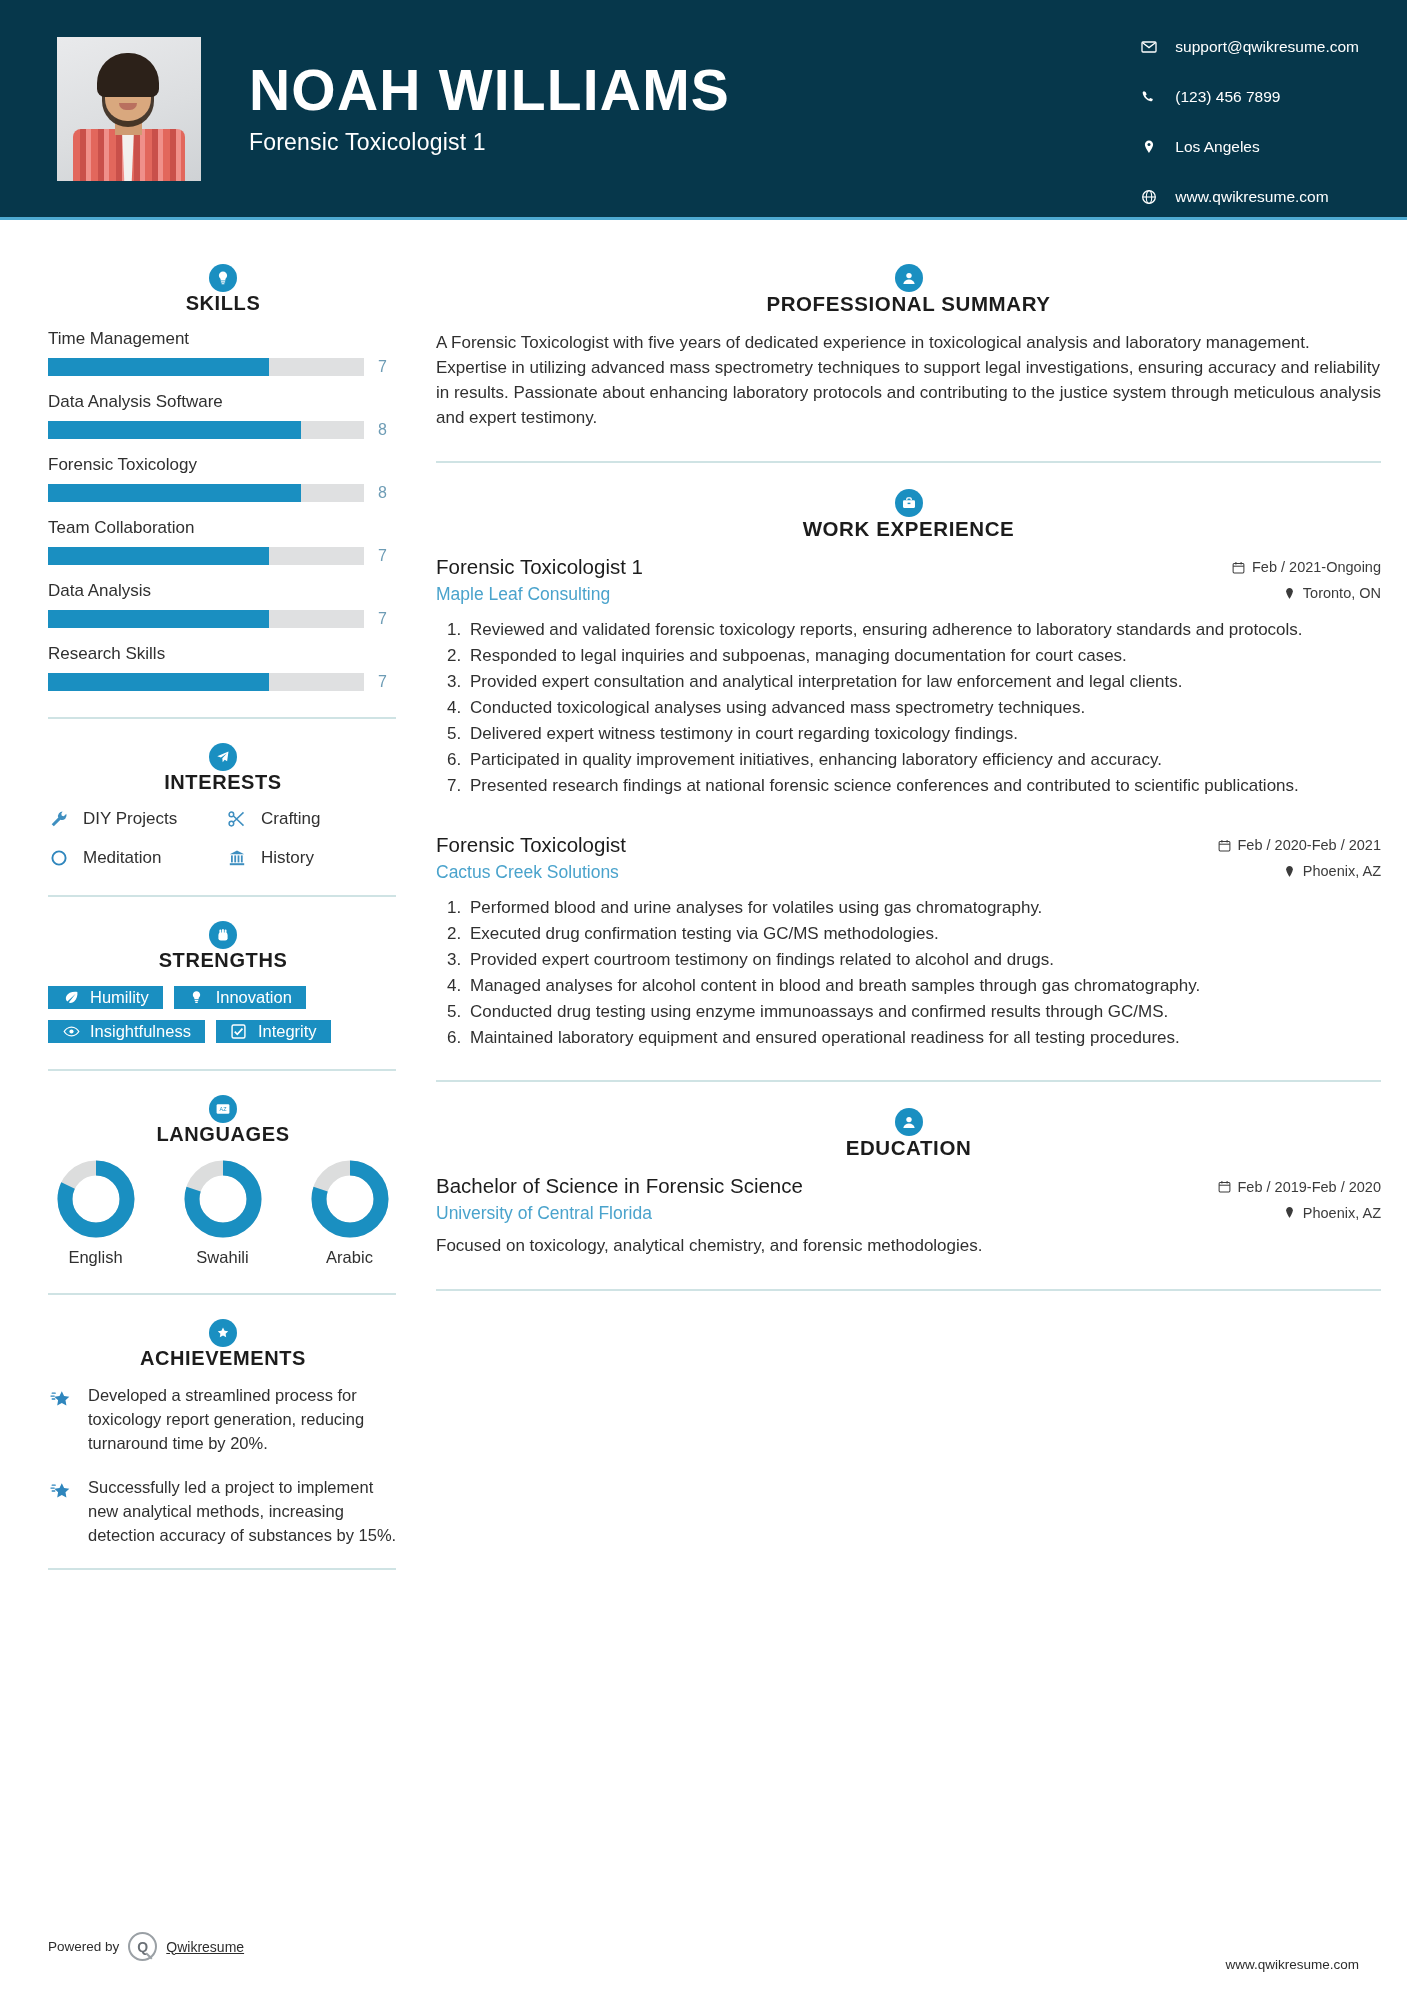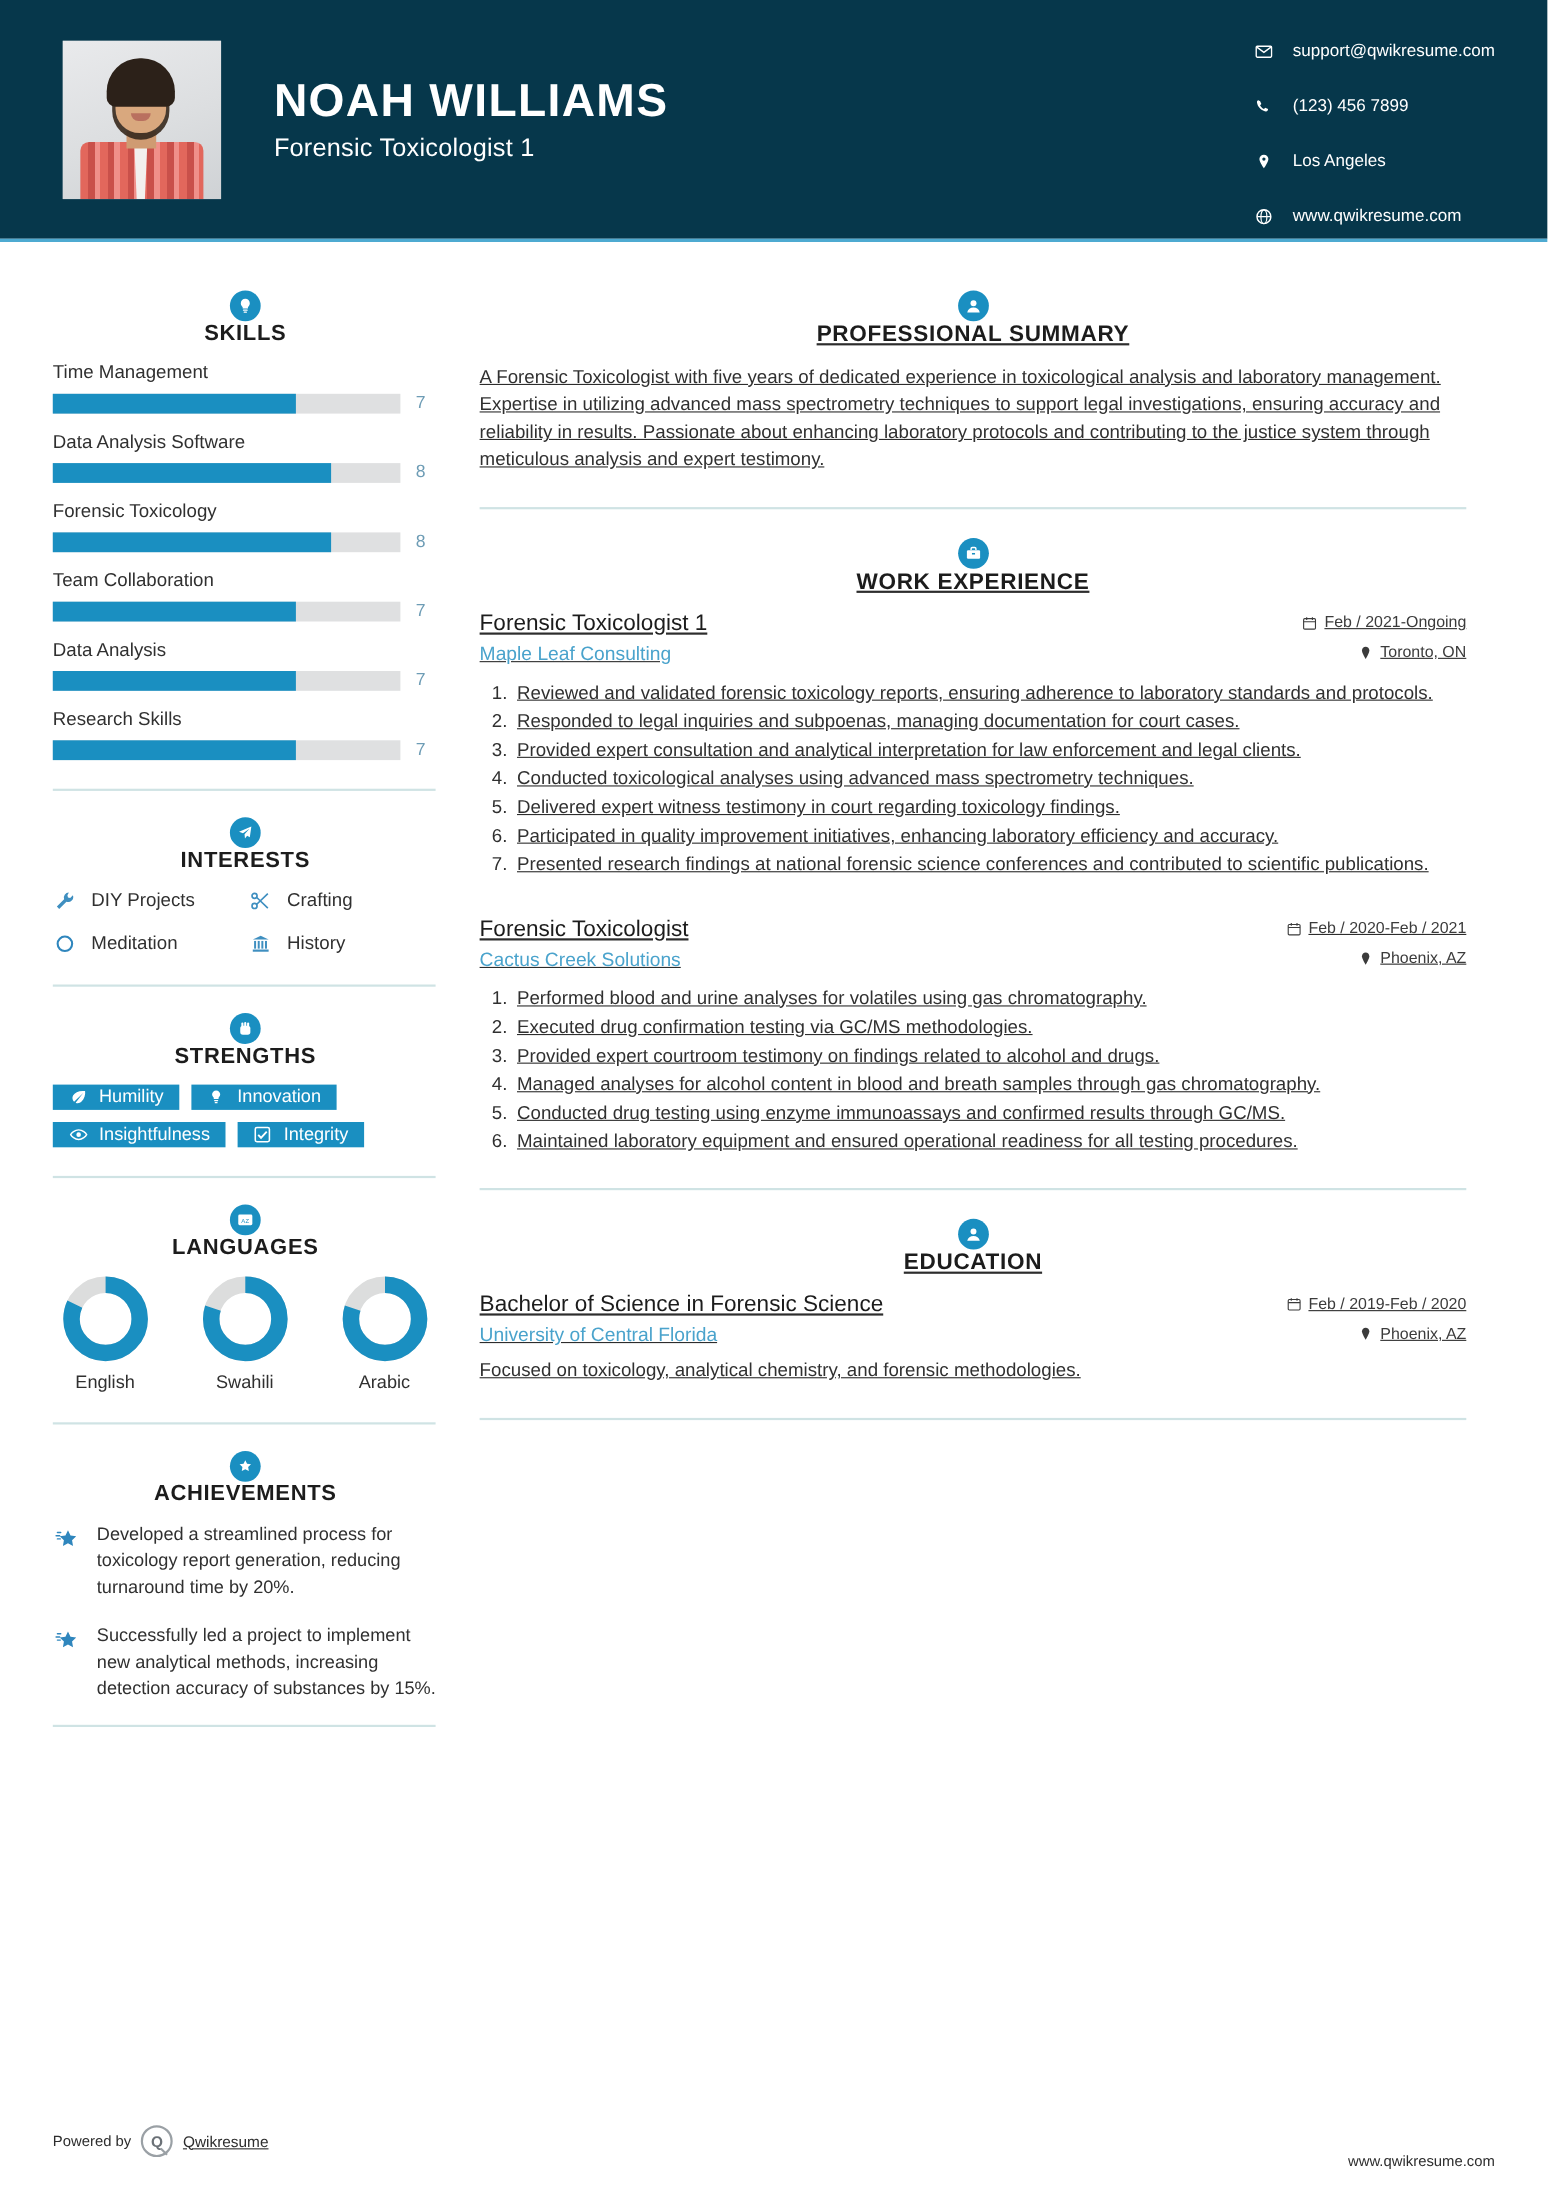--- a/index.html
+++ b/index.html
@@ -27,39 +27,39 @@
   .photo .shirt{position:absolute;left:16px;top:92px;width:112px;height:56px;
     background:
       repeating-linear-gradient(90deg,#e2675c 0 7px,#c9504a 7px 13px,#f0908a 13px 18px),
       #d9564f;
     border-radius:8px 8px 0 0;}
   .photo .tee{position:absolute;left:56px;top:92px;width:30px;height:56px;background:#f2f0ee;
     clip-path:polygon(30% 0,70% 0,62% 100%,38% 100%);}
 
   .name-block{margin-left:48px;}
   .name{
-    font-size:42px;font-weight:700;color:#ffffff;letter-spacing:1.2px;line-height:1.05;
+    font-size:57px;font-weight:700;color:#ffffff;letter-spacing:1.2px;line-height:1.05;
     margin:0 0 8px 0;
   }
   .role{font-size:23px;color:#ffffff;font-weight:400;letter-spacing:.2px;}
 
   .contact{
     position:absolute;right:48px;top:38px;display:flex;flex-direction:column;gap:32px;
   }
   .c-row{display:flex;align-items:center;gap:18px;color:#fff;font-size:15.5px;}
   .c-ico{width:16px;height:16px;flex:0 0 16px;display:flex;align-items:center;justify-content:center;}
   .c-ico svg{display:block;}
   .c-txt{white-space:nowrap;}
 
   .hdr-rule{height:3px;background:#2f9bc9;opacity:.85;}
 
   
   .body{display:flex;align-items:flex-start;}
   .left{width:398px;flex:0 0 398px;padding:44px 0 0 48px;box-sizing:border-box;}
-  .right{flex:1;padding:44px 74px 0 38px;box-sizing:border-box;text-decoration:underline;}
+  .right{flex:1;padding:44px 26px 0 38px;box-sizing:border-box;}
 
   
   .sec-head{display:flex;align-items:center;margin:0 0 14px 0;flex-direction:column;}
   .sec-ico{width:28px;height:28px;border-radius:50%;background:#1a8fc1;flex:0 0 28px;
            display:flex;align-items:center;justify-content:center;}
   .sec-ico svg{display:block;}
   .sec-title{font-size:20px;font-weight:700;letter-spacing:.6px;color:#1c1c1c;}
   .sec-title.rt{font-size:20.5px;}
 
   .divider{height:2px;background:#cfe3e4;margin:26px 0 24px 0;width:348px;}

